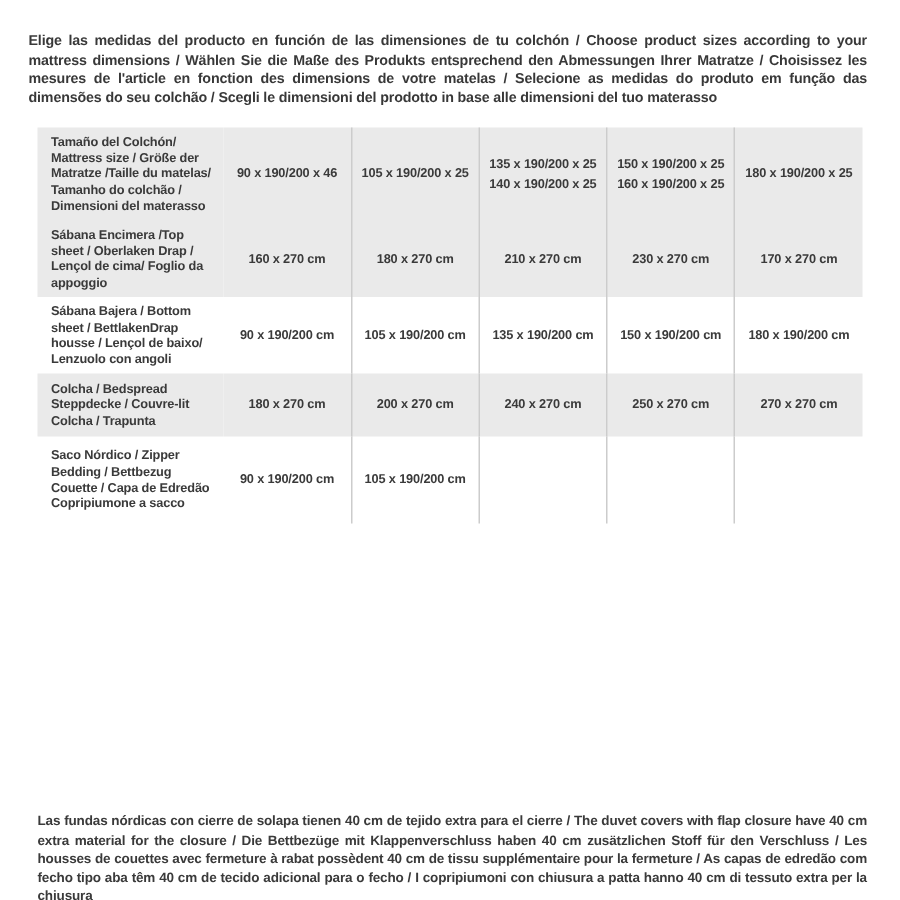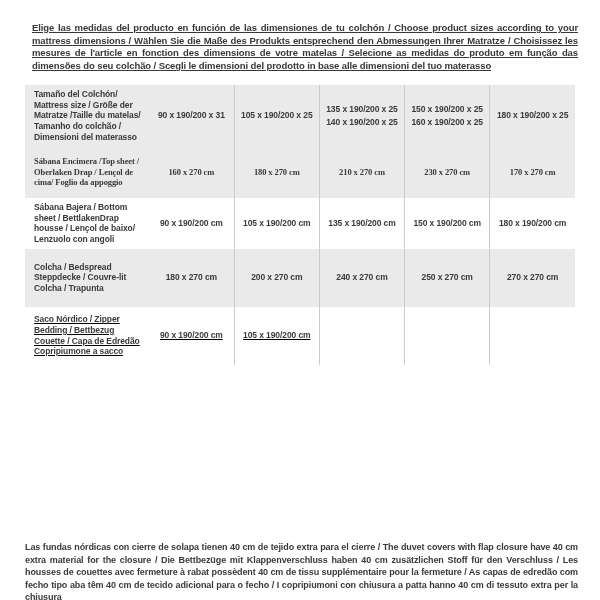--- a/index.html
+++ b/index.html
@@ -1,44 +1,44 @@
 <!DOCTYPE html>
 <html><head>
 <meta charset="utf-8">
 <style>
   html,body { margin:0; padding:0; background:#ffffff; }
   body { width:600px; height:600px; font-family:"Liberation Sans", sans-serif; }
   .page { position:relative; width:600px; height:600px; background:#fff; overflow:hidden; }
 
   .intro {
-    position:absolute; left:32px; right:22px; top:22px;
+    position:absolute; left:19px; right:22px; top:22px;
     font-size:9.5px; font-weight:bold; line-height:1.34;
-    color:#383838; text-align:justify; letter-spacing:-0.1px;text-decoration:underline;
+    color:#383838; text-align:justify; letter-spacing:-0.1px;
   }
 
   table.sizes {
     position:absolute; left:25px; top:85px; width:550px;
     border-collapse:collapse; table-layout:fixed;
   }
   table.sizes col.c-label { width:124px; }
   table.sizes col.c-val   { width:85.2px; }
 
   table.sizes td {
     vertical-align:middle;
     font-size:8.5px; font-weight:bold; color:#3a3a3a;
     letter-spacing:-0.1px;
   }
   td.lbl { text-align:left; padding:4px 4px 4px 9px; line-height:1.25; }
   td.val { text-align:center; white-space:pre-line; line-height:1.45; padding:2px 1px; }
   td.val + td.val { border-left:1px solid #cccccc; }
 
   tr.stripe { background:#eaeaea; }
-  tr.h1 { height:56px;margin-left:32px; } tr.h2 { height:60px; } tr.h3 { height:52px;font-family:Liberation Serif, serif; }
+  tr.h1 { height:56px;margin-left:32px; } tr.h2 { height:60px; } tr.h3 { height:52px; }
   tr.h4 { height:48px; } tr.h5 { height:64px; } tr.h6 { height:48px; }
-  tr.h7 { height:58px; } tr.h8 { height:58px;text-decoration:underline; }
+  tr.h7 { height:42px; } tr.h8 { height:58px; }
 
   .footnote {
     position:absolute; left:25px; right:22px; top:541px;
     font-size:9px; font-weight:bold; line-height:1.4;
     color:#3a3a3a; text-align:justify; letter-spacing:-0.1px;
   }
 </style>
 </head>
 <body>
 
@@ -51,21 +51,21 @@
       <col class="c-label">
         <col class="c-val">
         <col class="c-val">
         <col class="c-val">
         <col class="c-val">
         <col class="c-val">
     </colgroup>
     <tbody>
       <tr class="stripe h1">
         <td class="lbl">Tamaño del Colchón/ Mattress size / Größe der Matratze /Taille du matelas/ Tamanho do colchão / Dimensioni del materasso</td>
-        <td class="val">90 x 190/200 x 31</td>
+        <td class="val">90 x 190/200 x 46</td>
         <td class="val">105 x 190/200 x 25</td>
         <td class="val">135 x 190/200 x 25
 140 x 190/200 x 25</td>
         <td class="val">150 x 190/200 x 25
 160 x 190/200 x 25</td>
         <td class="val">180 x 190/200 x 25</td>
       </tr>
       <tr class="stripe h3">
         <td class="lbl">Sábana Encimera /Top sheet / Oberlaken Drap / Lençol de cima/ Foglio da appoggio</td>
         <td class="val">160 x 270 cm</td>

